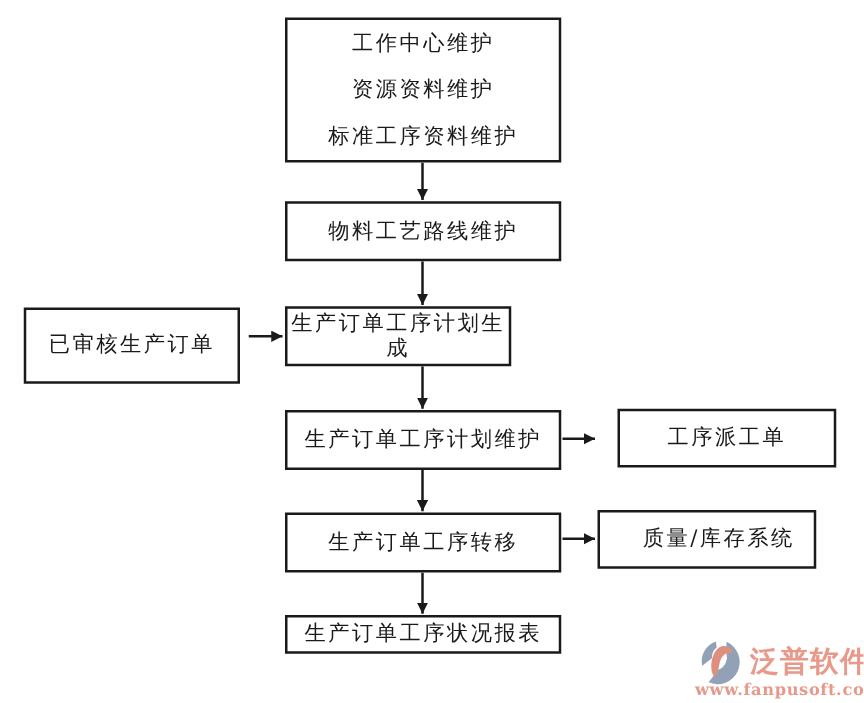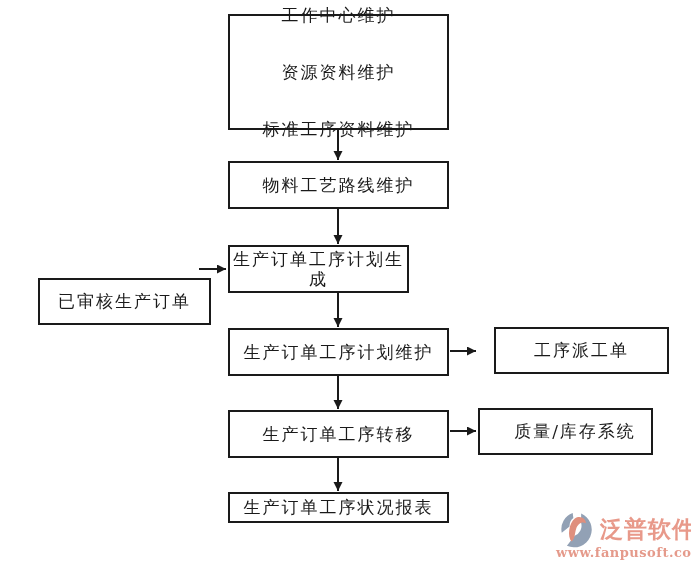--- a/index.html
+++ b/index.html
@@ -17,37 +17,36 @@
     border: 2px solid #1a1a1a;
     background: #ffffff;
     color: #1a1a1a;
     display: flex;
     align-items: center;
     justify-content: center;
     text-align: center;
     font-size: 17px;
     letter-spacing: 2px;
     line-height: 1.2;
-    gap: 20px;
   }
   .node.multi {
     flex-direction: column;
     justify-content: center;
   }
   .node.multi .line { line-height: 37px; }
 
   
   .n-master   { left: 228px; top: 14px;  width: 221px; height: 116px; }
   .n-routing  { left: 228px; top: 161px; width: 221px; height: 48px; }
   .n-plangen  { left: 228px; top: 245px; width: 181px; height: 48px; }
   .n-planmnt  { left: 228px; top: 328px; width: 221px; height: 48px; }
   .n-transfer { left: 228px; top: 410px; width: 221px; height: 48px; }
   .n-report   { left: 228px; top: 492px; width: 221px; height: 31px; }
   
-  .n-approved { left: 38px;  top: 246px; width: 173px; height: 47px; margin-top: 32px; }
+  .n-approved { left: 19px;  top: 246px; width: 173px; height: 61px; }
   .n-dispatch { left: 478px; top: 327px; width: 175px; height: 47px; margin-left: 16px; }
   .n-quality  { left: 478px; top: 408px; width: 175px; height: 47px; padding-left: 19px; }
 
   .arrows {
     position: absolute;
     left: 0; top: 0;
     width: 691px; height: 562px;
     pointer-events: none;
   }
 

